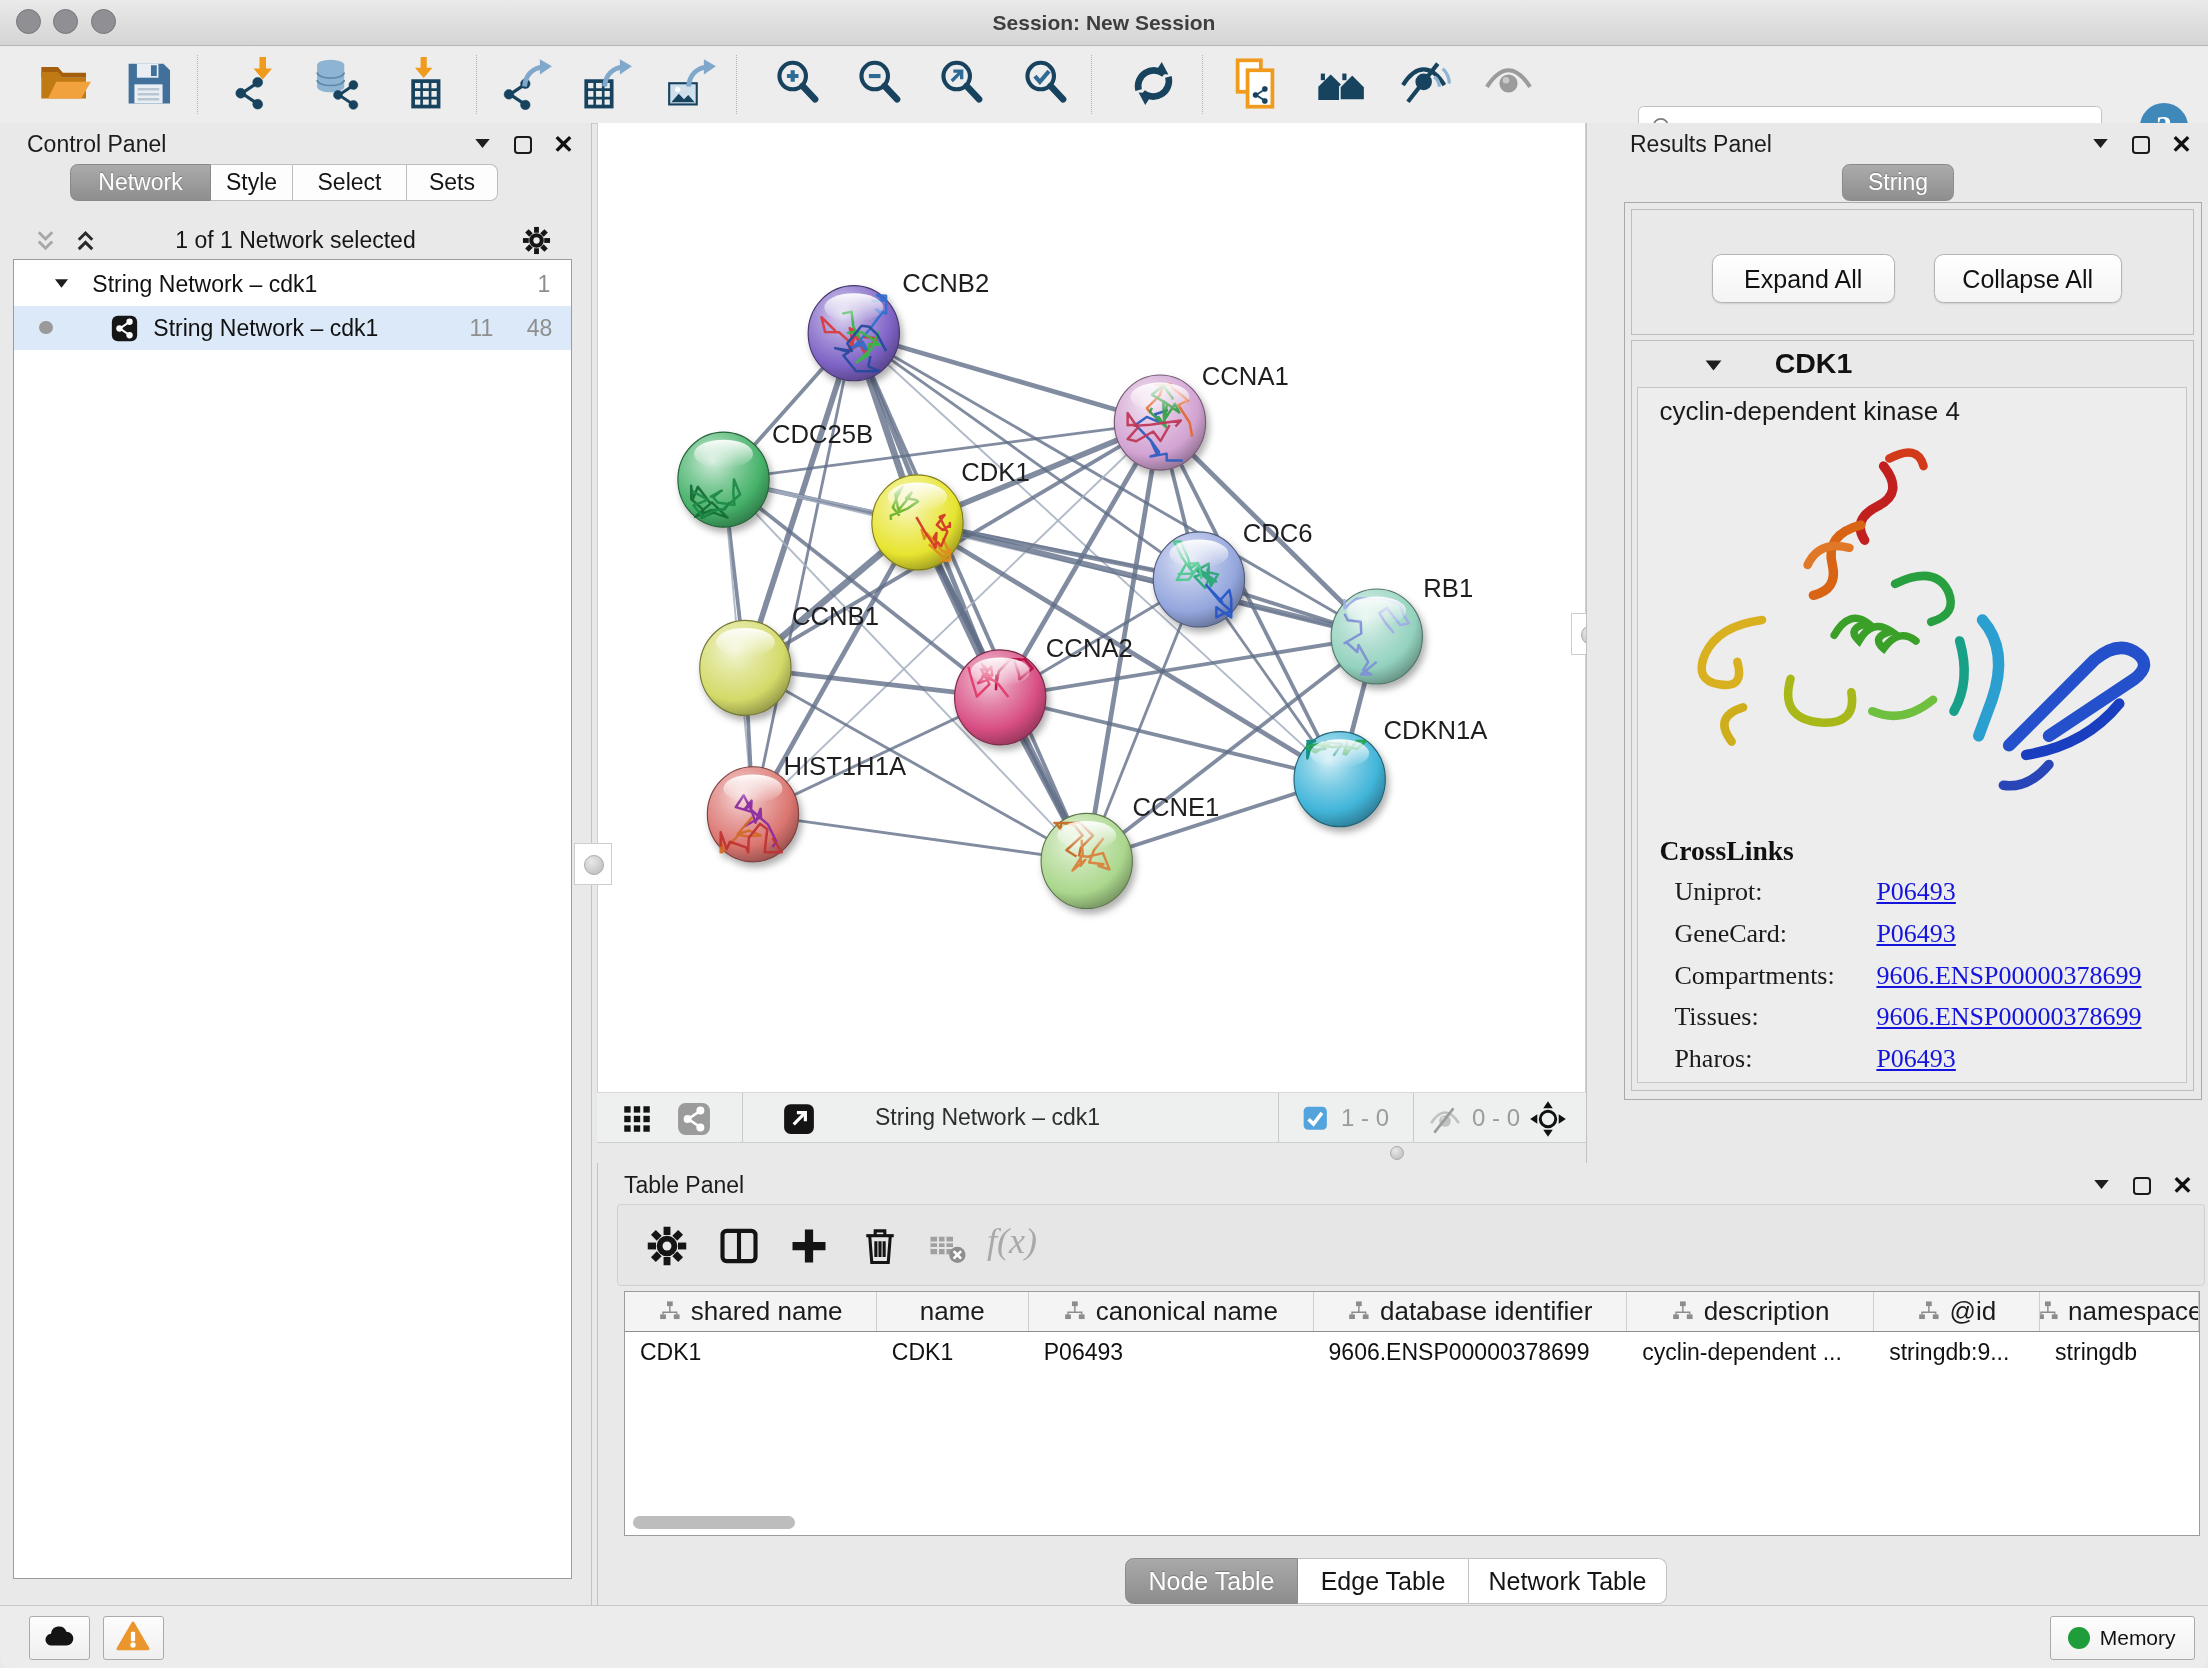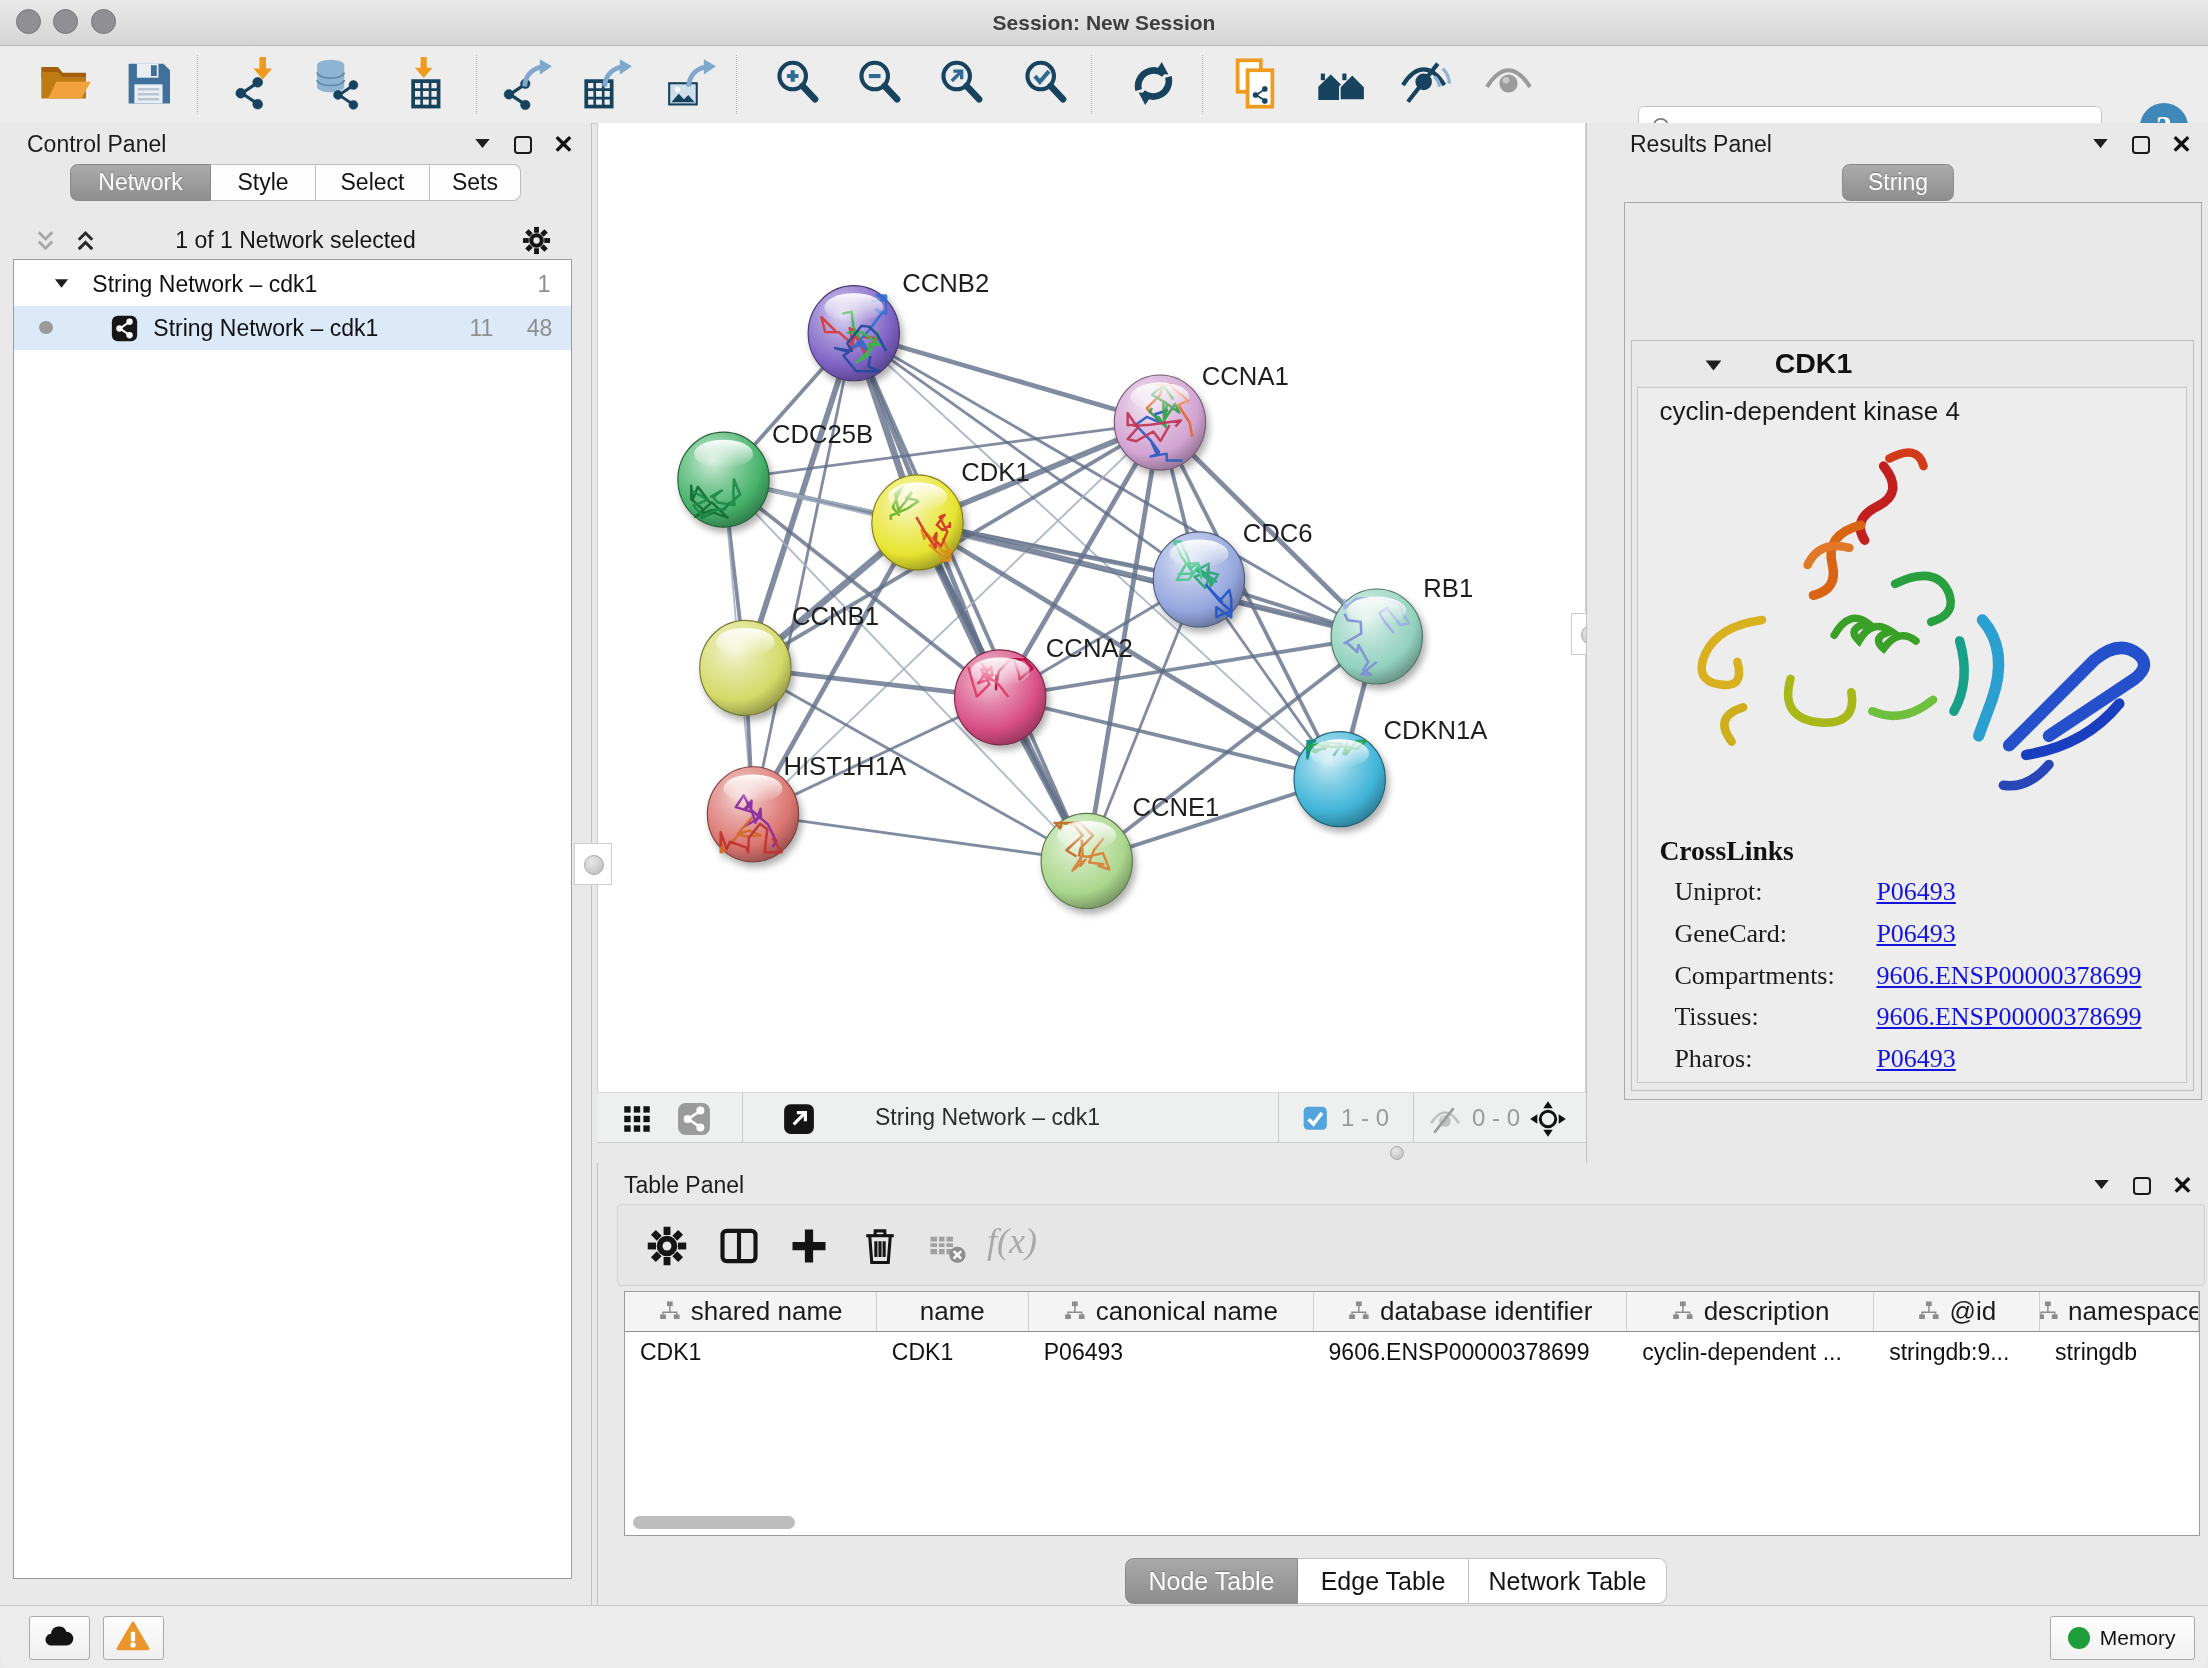--- a/index.html
+++ b/index.html
@@ -389,21 +389,21 @@
     <div class="ptitle" style="left:27px;top:7.6px">Control Panel</div>
     <div class="win-btns" style="right:17px;top:9.5px">
       <span class="wb-tri"><svg viewBox="0 0 64 64">
             <use href="#g-tridown"></use>
           </svg></span>
       <span class="wb-sq"></span>
       <span class="wb-x">✕</span>
     </div>
     <div class="cp-tabs">
       <div class="seg first sel" style="width:141px">Network</div>
-      <div class="seg" style="width:105px">Style</div>
+      <div class="seg" style="width:82px">Style</div>
       <div class="seg" style="width:114px">Select</div>
       <div class="seg last" style="width:91px">Sets</div>
     </div>
     <div class="netsel">
       <span class="abs" style="left:32px;top:6.7px;width:27px;height:27px"><svg viewBox="0 0 64 64" width="27" height="27">
             <use href="#g-chevd"></use>
           </svg></span>
       <span class="abs" style="left:72px;top:6.7px;width:27px;height:27px"><svg viewBox="0 0 64 64" width="27" height="27">
             <use href="#g-chevu"></use>
           </svg></span>
@@ -691,20 +691,24 @@
     <div class="ptitle" style="left:43px;top:7.6px">Results Panel</div>
     <div class="win-btns" style="right:17px;top:9.5px">
       <span class="wb-tri"><svg viewBox="0 0 64 64">
             <use href="#g-tridown"></use>
           </svg></span>
       <span class="wb-sq"></span>
       <span class="wb-x">✕</span>
     </div>
     <div class="lonetab abs" style="left:50%;top:41px;transform:translateX(-50%)">String</div>
     <div class="rp-outer">
+      <div class="rp-btnbox">
+        <div class="rp-btn" style="left:80px;width:183px">Expand All</div>
+        <div class="rp-btn" style="left:302px;width:188px">Collapse All</div>
+      </div>
       <div class="rp-section">
         <span class="abs" style="left:70px;top:13.3px"><svg viewBox="0 0 64 64" width="23" height="23">
               <use href="#g-tridown"></use>
             </svg></span>
         <div class="rp-gene">CDK1</div>
         <div class="rp-inner">
           <div class="rp-desc">cyclin-dependent kinase 4</div>
           <svg class="abs" style="left:7.6px;top:42px" width="538" height="399" viewBox="0 0 566 420">
             <g fill="none" stroke-linecap="round">
               <path d="M250 38 q22 28 -6 42 q-28 14 -14 36" stroke="#c21f1f" stroke-width="10"></path>

